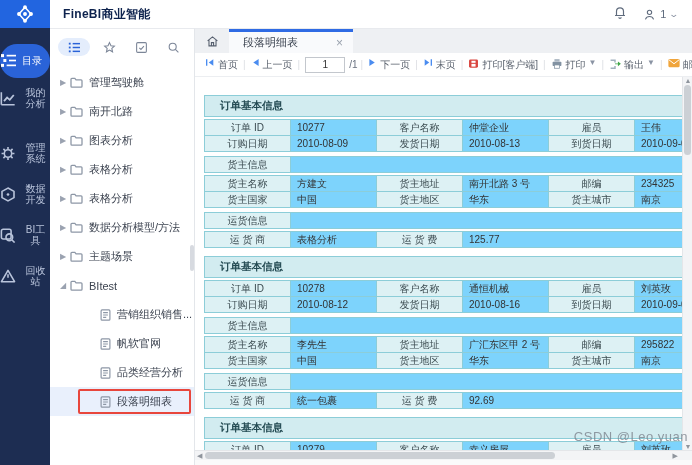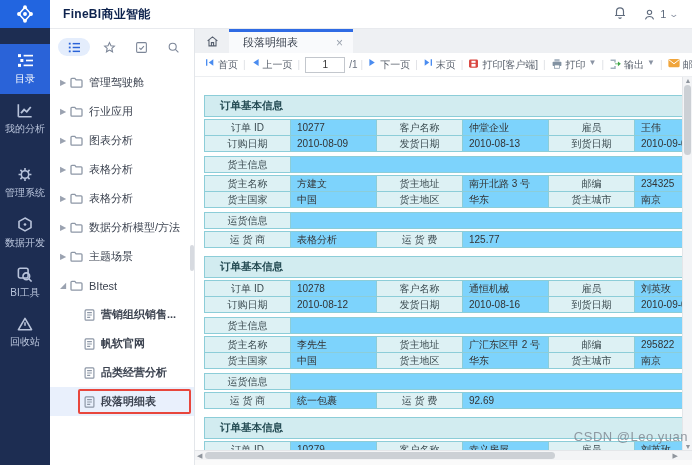--- a/index.html
+++ b/index.html
@@ -13,36 +13,36 @@
   .topbar-title { font-size:12px; font-weight:bold; color:#0d224d; margin-left:13px; letter-spacing:.3px; }
   .topbar-right { margin-left:auto; display:flex; align-items:center; gap:16px; padding-right:14px; color:#5f6b7d; }
   .user-box { display:flex; align-items:center; gap:4px; font-size:11px; color:#5f6b7d; }
   .caret-down { font-size:9px; color:#8a93a3; transform:scaleX(1.4); display:inline-block; }
 
   
   .body-row { flex:1; display:flex; min-height:0; }
 
   
   .sidebar { width:50px; flex:0 0 50px; background:#1d2d52; color:#b9c4db; display:flex; flex-direction:column; align-items:stretch; padding-top:16px; }
-  .side-item { display:flex; flex-direction:column; align-items:center; gap:5px; padding:9px 0 10px; cursor:pointer; }
+  .side-item { display:flex; flex-direction:row; align-items:center; gap:5px; padding:9px 0 10px; cursor:pointer;border-radius:21px; }
   .side-item .lbl { font-size:10px; line-height:11px; text-align:center; }
   .side-item.active { background:#2a63d8; color:#fff; }
   .side-item.gap-before { margin-top:14px; }
   .side-item svg { display:block; }
 
   
   .tree-panel { width:145px; flex:0 0 145px; background:#fff; border-right:1px solid #e3e6ea; border-top:1px solid #e8eaee; position:relative; overflow:hidden; }
   .tree-tools { display:flex; align-items:center; gap:0; padding:9px 8px 10px 8px; justify-content:space-between; }
   .tool-btn { width:26px; height:18px; display:flex; align-items:center; justify-content:center; color:#7c8698; cursor:pointer; border-radius:10px; }
   .tool-btn.active { background:#e4edfc; color:#2a63d8; width:32px; }
   .tree-list { padding-top:2px; }
   .tree-item { position:relative; display:flex; align-items:center; height:29px; padding-left:10px; font-size:11px; color:#3c4350; cursor:pointer; white-space:nowrap; }
   .tree-item .tcaret { width:10px; font-size:8px; color:#9aa2b0; flex:0 0 10px; }
   .tree-item .ticon { margin:0 6px 0 0; flex:0 0 auto; display:flex; }
-  .tree-item.file { padding-left:34px;font-weight:bold; }
+  .tree-item.file { padding-left:50px; }
   .tree-item.selected { background:#e9f0fc; }
   .red-annotation { position:absolute; left:28px; right:3px; top:2px; bottom:2px; border:2px solid #e8463c; border-radius:2px; pointer-events:none; }
   .panel-handle { position:absolute; right:0; top:216px; width:4px; height:26px; background:#d7dae0; border-radius:2px; }
 
   
   .main { flex:1; display:flex; flex-direction:column; min-width:0; border-top:1px solid #e8eaee; }
   .tabbar { height:24px; flex:0 0 24px; background:#eef0f3; display:flex; align-items:stretch; }
   .home-btn { width:34px; display:flex; align-items:center; justify-content:center; color:#555e6d; cursor:pointer; }
   .tab { width:124px; background:#f9fafc; border-top:3px solid #2f6be4; display:flex; align-items:center; padding:0 8px 0 14px; font-size:11px; color:#3b4350; cursor:pointer; }
   .tab .tab-label { flex:1; }
@@ -214,21 +214,21 @@
             </span>
             <span>管理驾驶舱</span>
           </div>
           <div class="tree-item folder">
             <span class="tcaret">▶</span>
             <span class="ticon">
               <svg width="13" height="11" viewBox="0 0 14 12" fill="none" stroke="#8d97a6" stroke-width="1.4">
                 <path d="M1 2.5 a1 1 0 0 1 1-1 h3.2 l1.3 1.6 h5.5 a1 1 0 0 1 1 1 v6 a1 1 0 0 1-1 1 h-10 a1 1 0 0 1-1-1 Z"></path>
               </svg>
             </span>
-            <span>行业应用</span>
+            <span>南开北路</span>
           </div>
           <div class="tree-item folder">
             <span class="tcaret">▶</span>
             <span class="ticon">
               <svg width="13" height="11" viewBox="0 0 14 12" fill="none" stroke="#8d97a6" stroke-width="1.4">
                 <path d="M1 2.5 a1 1 0 0 1 1-1 h3.2 l1.3 1.6 h5.5 a1 1 0 0 1 1 1 v6 a1 1 0 0 1-1 1 h-10 a1 1 0 0 1-1-1 Z"></path>
               </svg>
             </span>
             <span>图表分析</span>
           </div>

